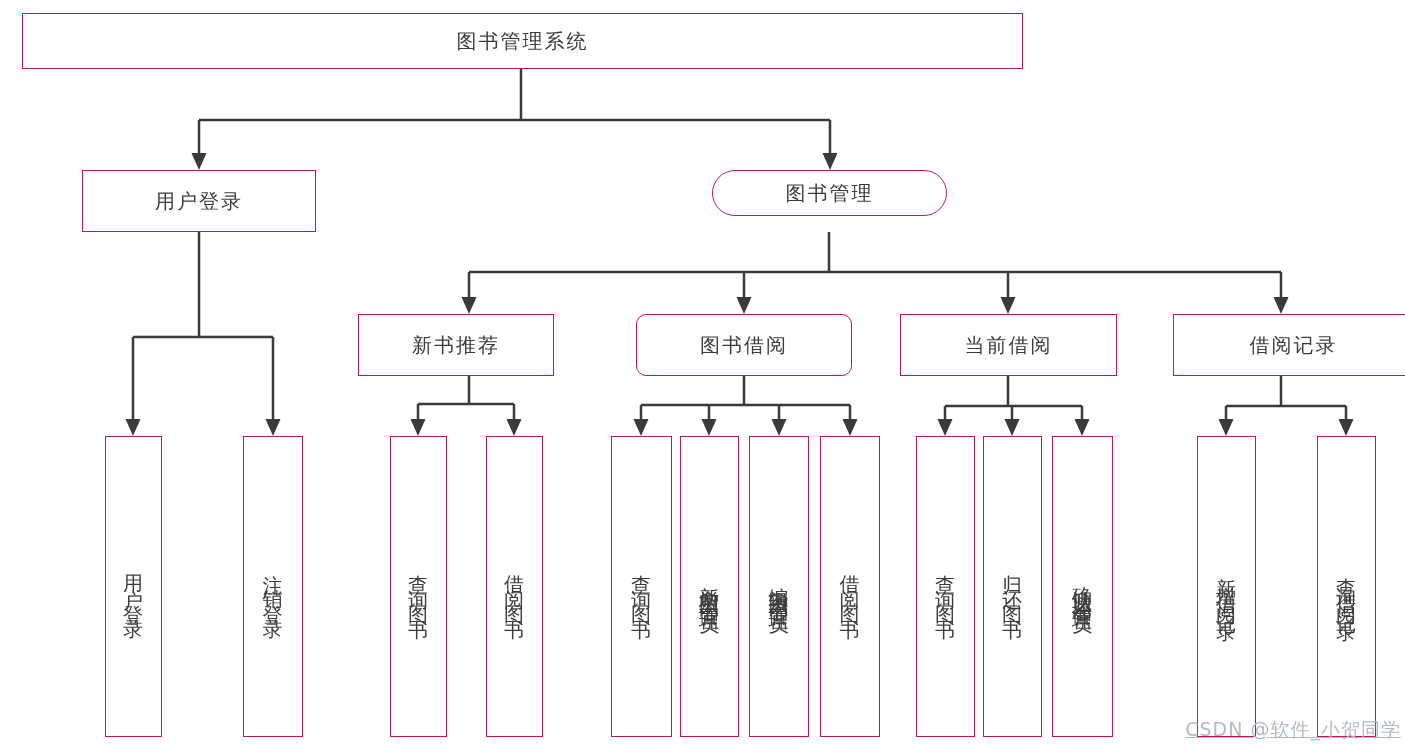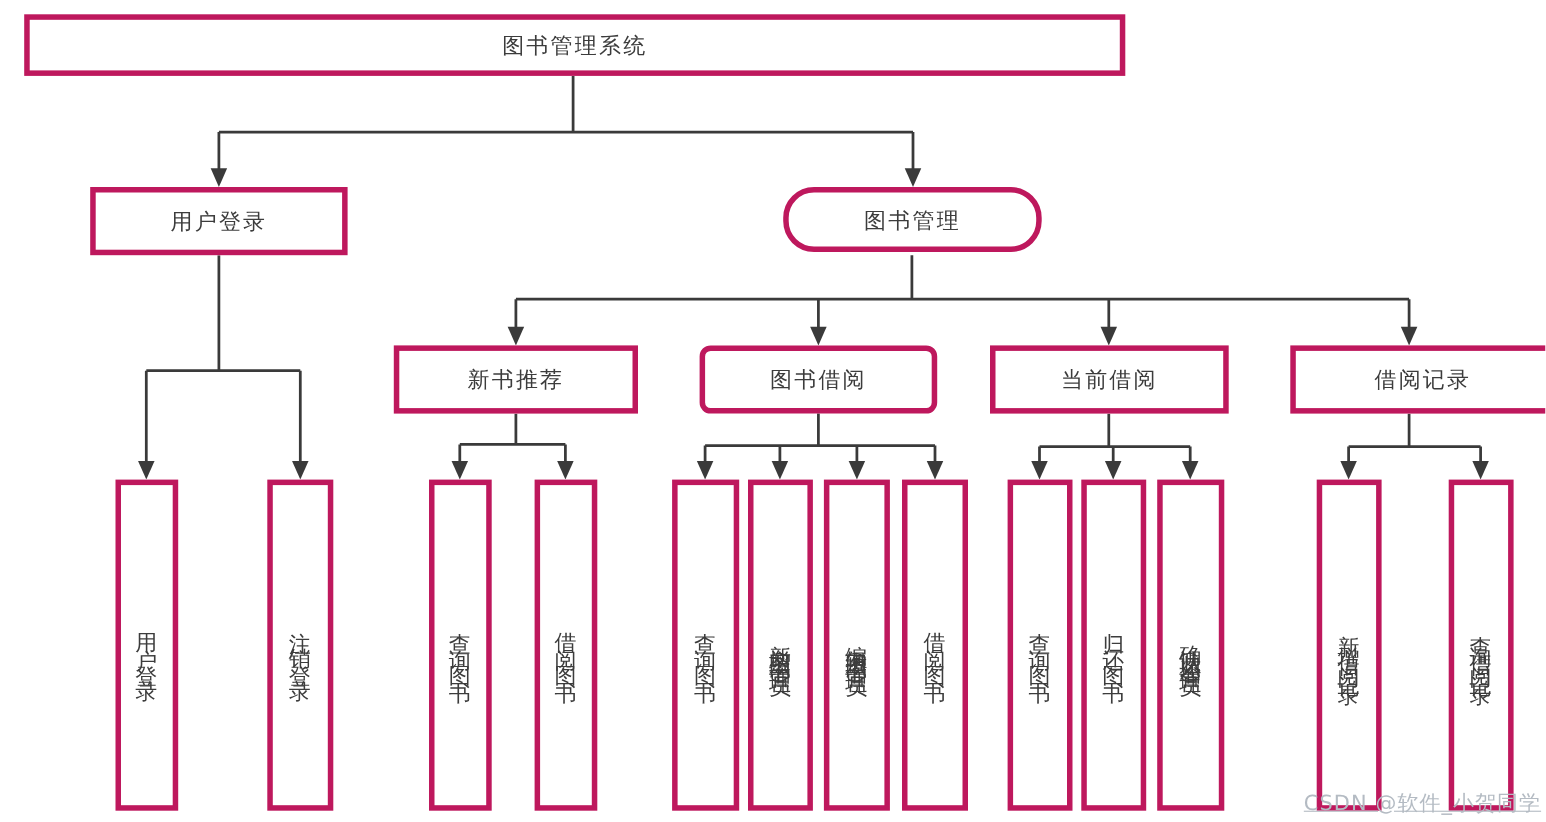--- a/index.html
+++ b/index.html
@@ -13,21 +13,21 @@
   }
   .wires {
     position: absolute;
     left: 0; top: 0;
     width: 1405px; height: 747px;
   }
   .node {
     position: absolute;
     box-sizing: border-box;
     background: #ffffff;
-    border: 5px solid #be185d;
+    border: 1px solid #be185d;
     display: flex;
     align-items: center;
     justify-content: center;
     font-size: 20px;
     color: #3c3c3c;
     letter-spacing: 2px;
     text-align: center;
     line-height: 1;
   }
   .leaf {
@@ -96,23 +96,23 @@
       <polygon points="1074.5,419 1089.5,419 1082,436"></polygon>
 
       <polygon points="1218.5,419 1233.5,419 1226,436"></polygon>
       <polygon points="1338.5,419 1353.5,419 1346,436"></polygon>
     </g>
   </svg>
 
   <div class="node" style="left:22px; top:13px; width:1001px; height:56px;">图书管理系统</div>
 
   <div class="node" style="left:82px; top:170px; width:234px; height:62px;">用户登录</div>
-  <div class="node" style="left:712px; top:170px; width:235px; height:59px;border-radius:28px;">图书管理</div>
+  <div class="node" style="left:712px; top:170px; width:235px; height:46px;border-radius:28px;">图书管理</div>
 
-  <div class="node" style="left:358px; top:314px; width:222px; height:62px;">新书推荐</div>
+  <div class="node" style="left:358px; top:314px; width:196px; height:62px;font-family:Liberation Serif, serif;">新书推荐</div>
   <div class="node" style="left:636px; top:314px; width:216px; height:62px;border-radius:10px;">图书借阅</div>
   <div class="node" style="left:900px; top:314px; width:217px; height:62px;">当前借阅</div>
   <div class="node" style="left:1173px; top:314px; width:241px; height:62px;">借阅记录</div>
 
   <div class="node leaf" style="left:105px; top:436px; width:57px; height:301px;">用户登录</div>
   <div class="node leaf" style="left:243px; top:436px; width:60px; height:301px;">注销登录</div>
 
   <div class="node leaf" style="left:390px; top:436px; width:57px; height:301px;">查询图书</div>
   <div class="node leaf" style="left:486px; top:436px; width:57px; height:301px;">借阅图书</div>
 

